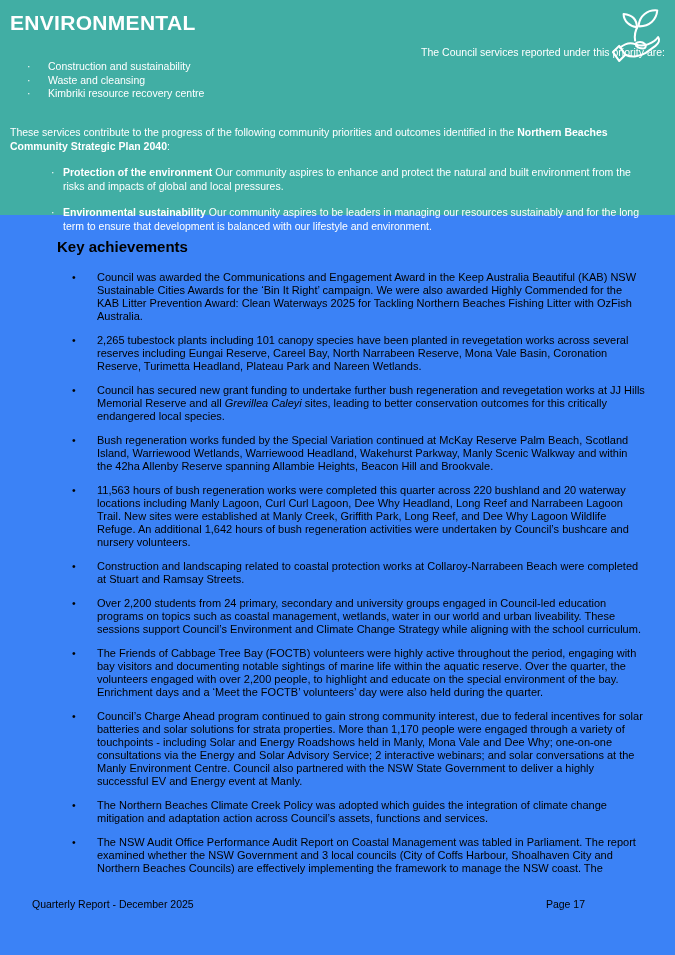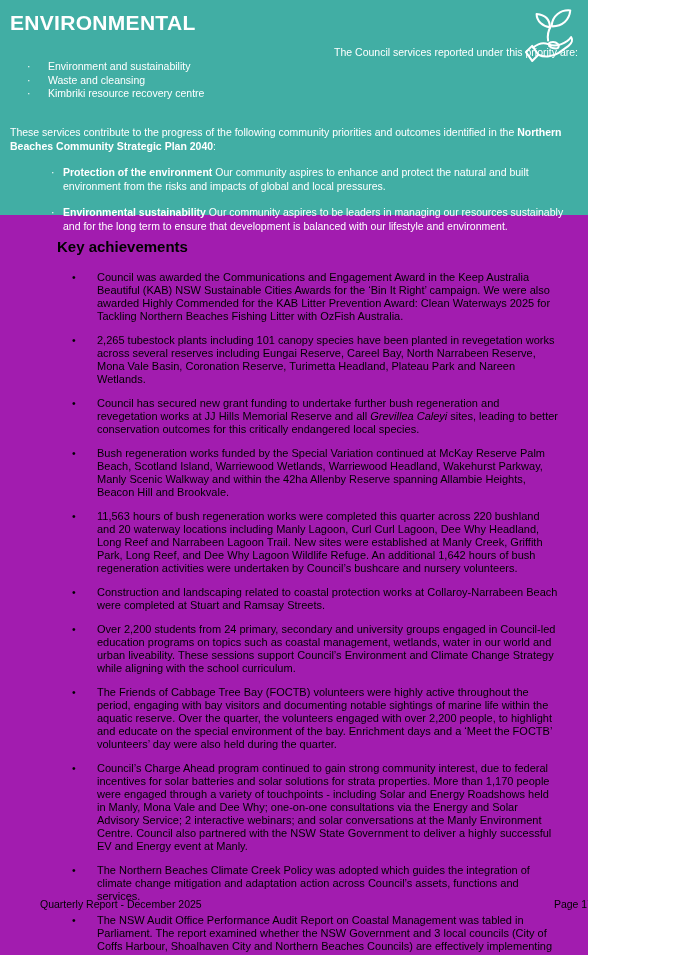--- a/index.html
+++ b/index.html
@@ -3,23 +3,23 @@
 <meta charset="utf-8">
 <style>
   * { margin: 0; padding: 0; box-sizing: border-box; }
   html, body { background: #ffffff; }
   body {
     font-family: "Liberation Sans", "DejaVu Sans", sans-serif;
     -webkit-font-smoothing: antialiased;
   }
   .page {
     position: relative;
-    width: 588px;
+    width: 675px;
     height: 955px;
-    background: #a21caf;
+    background: #3b82f6;
     overflow: hidden;
   }
 
   
   .banner {
     position: relative;
     width: 100%;
     height: 215px;
     background: #41aea4;
     color: #ffffff;
@@ -104,21 +104,21 @@
     font-size: 11px;
     line-height: 13px;
   }
   .seg-italic { font-style: italic; }
   .seg-bold { font-weight: bold; }
 
   
   footer {
     position: absolute;
     top: 898px;
-    left: 40px;
+    left: 32px;
     width: 553px;
     display: flex;
     justify-content: space-between;
     font-size: 10.5px;
     color: #000000;
   }
 </style>
 </head>
 <body>
 
@@ -140,21 +140,21 @@
       <path d="M34 43 C37 40 42 40 45 43 C47 45 46 48 43 48 C40 48 37 47 35 45"></path>
 
       <path d="M9 52 L16 45 L23 55 L16 62 Z"></path>
     </svg>
 
     <p class="banner-intro">The Council services reported under this priority are:</p>
 
     <div class="services-list">
         <div class="service-row">
           <span class="mini-dot">·</span>
-          <span class="service-label">Environment and sustainability</span>
+          <span class="service-label">Construction and sustainability</span>
         </div>
         <div class="service-row">
           <span class="mini-dot">·</span>
           <span class="service-label">Waste and cleansing</span>
         </div>
         <div class="service-row">
           <span class="mini-dot">·</span>
           <span class="service-label">Kimbriki resource recovery centre</span>
         </div>
       </div>

